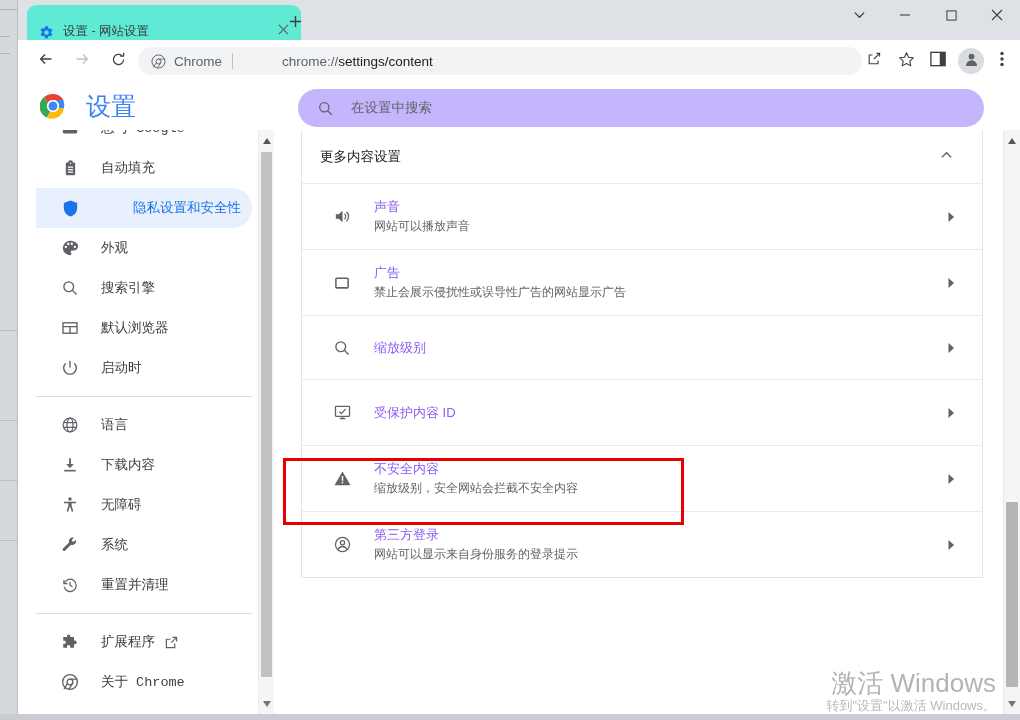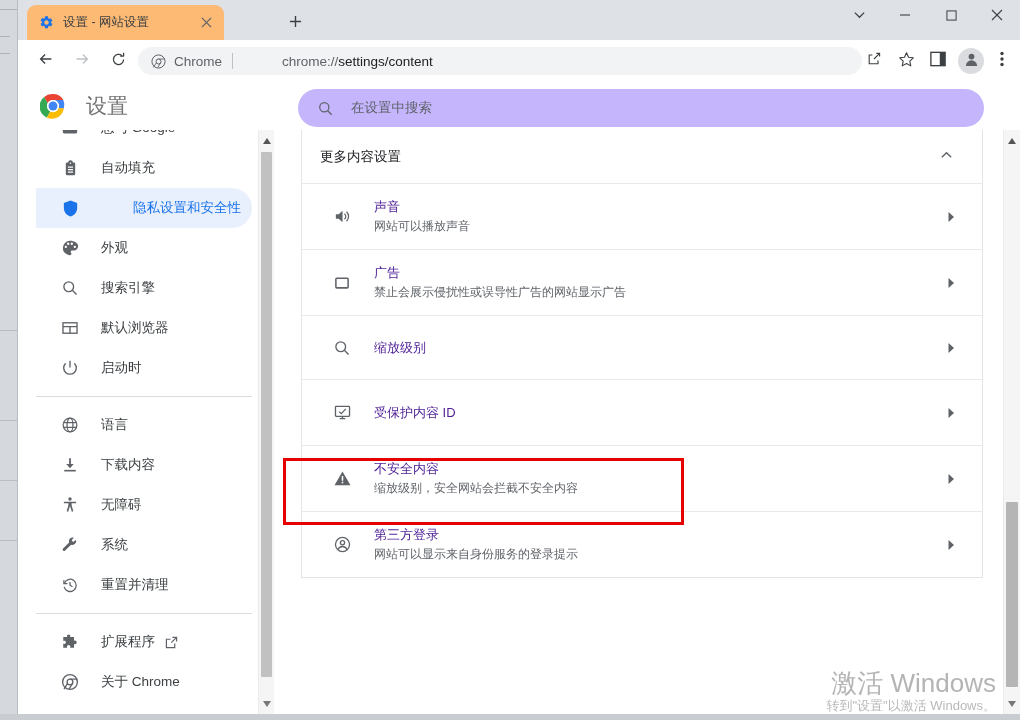--- a/index.html
+++ b/index.html
@@ -38,24 +38,24 @@
   .left-sliver .edge5 { position:absolute; left:0; top:420px; width:18px; height:1px; background:#b9bcc1;}
   .left-sliver .edge6 { position:absolute; left:0; top:480px; width:18px; height:1px; background:#b9bcc1;}
   .left-sliver .edge7 { position:absolute; left:0; top:540px; width:18px; height:1px; background:#b9bcc1;}
 
   
   #tabstrip {
     position: absolute; left: 0; top: 0; width: 1002px; height: 40px;
     background: #dee1e6;
   }
   .tab {
-    position: absolute; left: 9px; top: 5px; width: 197px; height: 35px;
-    background: #fdba74;
+    position: absolute; left: 9px; top: 5px; width: 274px; height: 35px;
+    background: #5eead4;
     border-radius: 9px 9px 0 0;
-    display: flex; align-items: center;
+    display: flex; align-items: flex-end;
   }
   .tab-favicon {
     margin-left: 11px; width: 16px; height: 16px;
     display: flex; align-items: center; justify-content: center;
   }
   .tab-title {
     margin-left: 9px;
     font-size: 12.5px;
     color: #3c4043;
     white-space: nowrap; overflow: hidden;
@@ -124,40 +124,40 @@
   }
   #settings-header {
     position: absolute; left: 0; top: 0; width: 1002px; height: 48px;
     background: #ffffff;
     display: flex; align-items: center;
     z-index: 5;
   }
   .chrome-logo { margin-left: 22px; width: 26px; height: 26px; }
   .settings-title {
     margin-left: 20px;
-    font-size: 21px; color: #737373;
+    font-size: 25px; color: #3b82f6;
   }
   #search-box {
     position: absolute; left: 280px; top: 7px;
     width: 686px; height: 38px;
     background: #c4b5fd;
     border-radius: 19px;
     display: flex; align-items: center;
   }
   .search-icon-wrap { margin-left: 18px; width: 18px; height: 18px; display:flex;align-items:center;justify-content:center;}
   .search-placeholder { margin-left: 17px; font-size: 13.5px; color: #5f6368; }
 
   
   #sidebar {
     position: absolute; left: 18px; top: 48px;
     width: 230px; height: 584px;
     background: #ffffff;
     overflow: hidden;
   }
-  .nav-inner { position: absolute; left: 0; top: -22px; width: 230px; }
+  .nav-inner { position: absolute; left: 0; top: -22px; width: 230px; font-family: Liberation Mono, monospace; }
   .nav-item {
     position: relative;
     height: 40px;
     display: flex; align-items: center;
     border-radius: 0 20px 20px 0;
     margin-right: 14px;
   }
   .nav-item.selected { background: #e8f0fe; }
   .nav-icon {
     width: 20px; height: 20px; margin-left: 24px;
@@ -227,21 +227,21 @@
     border-top: 1px solid #e8eaed;
     min-height: 64px;
     box-sizing: border-box;
   }
   .row-icon {
     width: 20px; height: 20px; margin-left: 12px;
     display: flex; align-items: center; justify-content: center;
     color: #5f6368; flex: none;
   }
   .row-text { margin-left: 22px; flex: 1; }
-  .row-title { font-size: 13px; color: #4c1d95; line-height: 19px; }
+  .row-title { font-size: 13px; color: #8b5cf6; line-height: 19px; }
   .row-sub { font-size: 12px; color: #5f6368; line-height: 19px; margin-top: 1px; }
   .row-arrow { width: 18px; height: 18px; color: #5f6368; display:flex; align-items:center; justify-content:center; flex:none;}
 
   
   #annotation {
     position: absolute;
     left: 265px; top: 458px;
     width: 401px; height: 67px;
     border: 3px solid #e60000;
     box-sizing: border-box;

